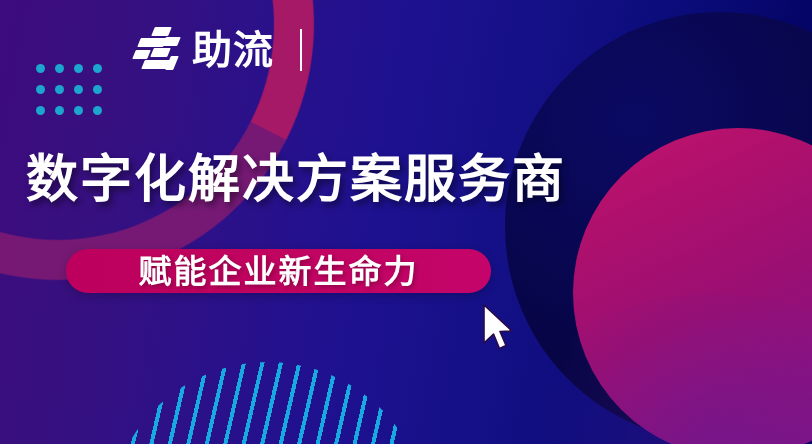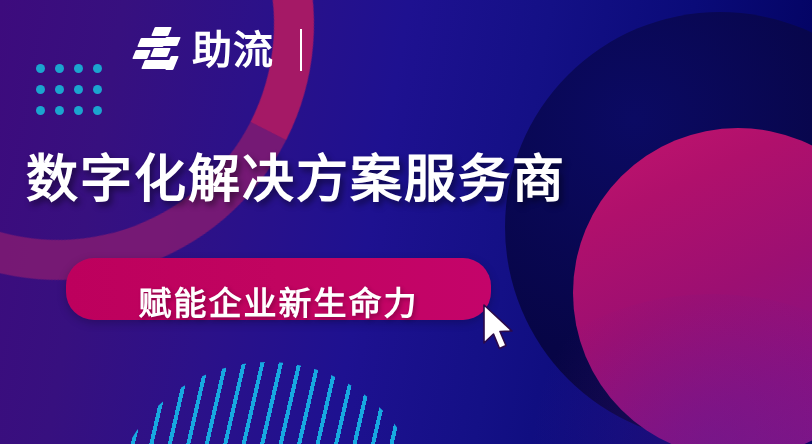--- a/index.html
+++ b/index.html
@@ -181,27 +181,27 @@
     letter-spacing: 2px;
     line-height: 1.12;
     white-space: nowrap;
     text-shadow: 3px 4px 6px rgba(0,0,0,0.45);
   }
 
   
   #pill-badge {
     position: absolute;
     left: 66px;
-    top: 258px;
+    top: 249px;
     width: 425px;
-    height: 62px;
+    height: 44px;
     border-radius: 28px;
     background: linear-gradient(90deg, #bd005d 0%, #c10460 50%, #c4046a 100%);
     display: flex;
-    align-items: flex-end;
+    align-items: center;
     justify-content: center;
     box-shadow: 0 3px 10px rgba(0,0,0,0.22);
   }
   #pill-text {
     color: #ffffff;
     font-size: 33px;
     font-weight: 700;
     letter-spacing: 2px;
     line-height: 1;
     white-space: nowrap;

